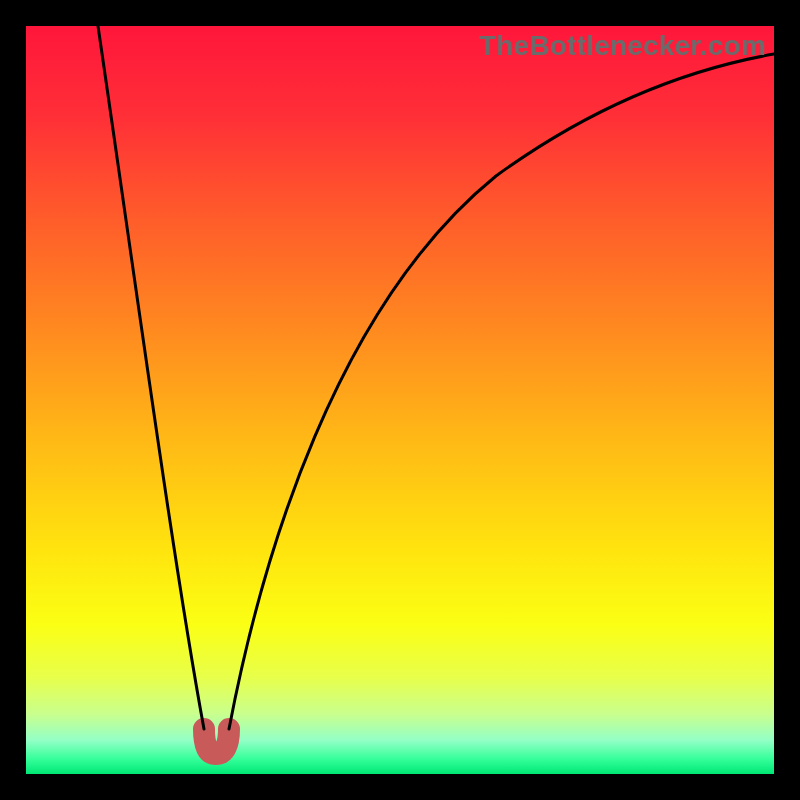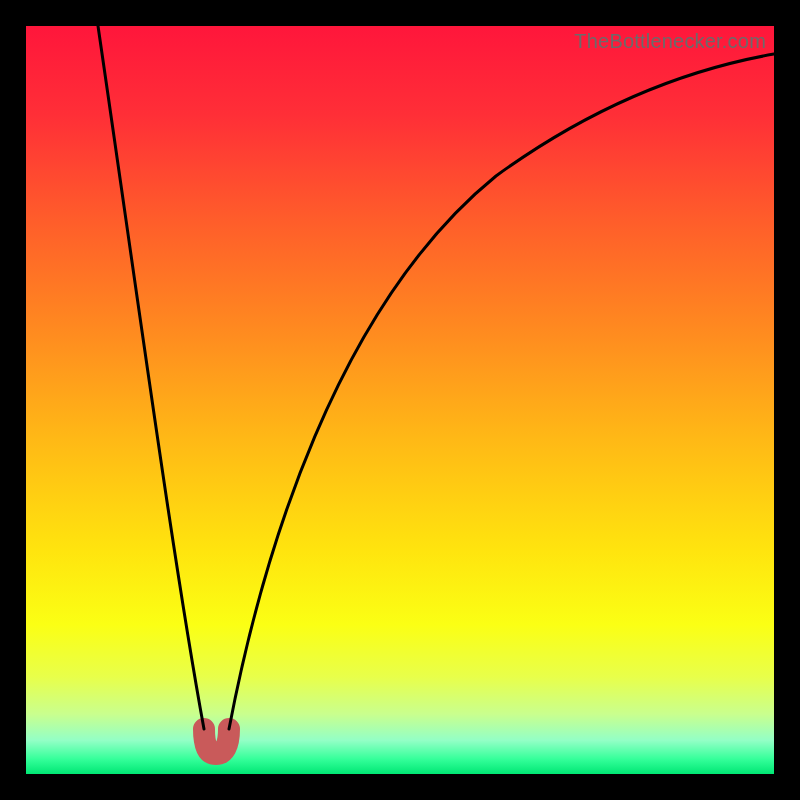--- a/index.html
+++ b/index.html
@@ -26,22 +26,22 @@
   }
   .gradient {
     position: absolute;
     inset: 0;
   }
   .watermark {
     position: absolute;
     top: 4px;
     right: 8px;
     color: #6b6b6b;
-    font-size: 20px;
-    font-weight: 400;
+    font-size: 28px;
+    font-weight: 700;
     letter-spacing: 0.2px;
     user-select: none;
   }
   svg.curve {
     position: absolute;
     inset: 0;
     width: 100%;
     height: 100%;
   }
 </style>

